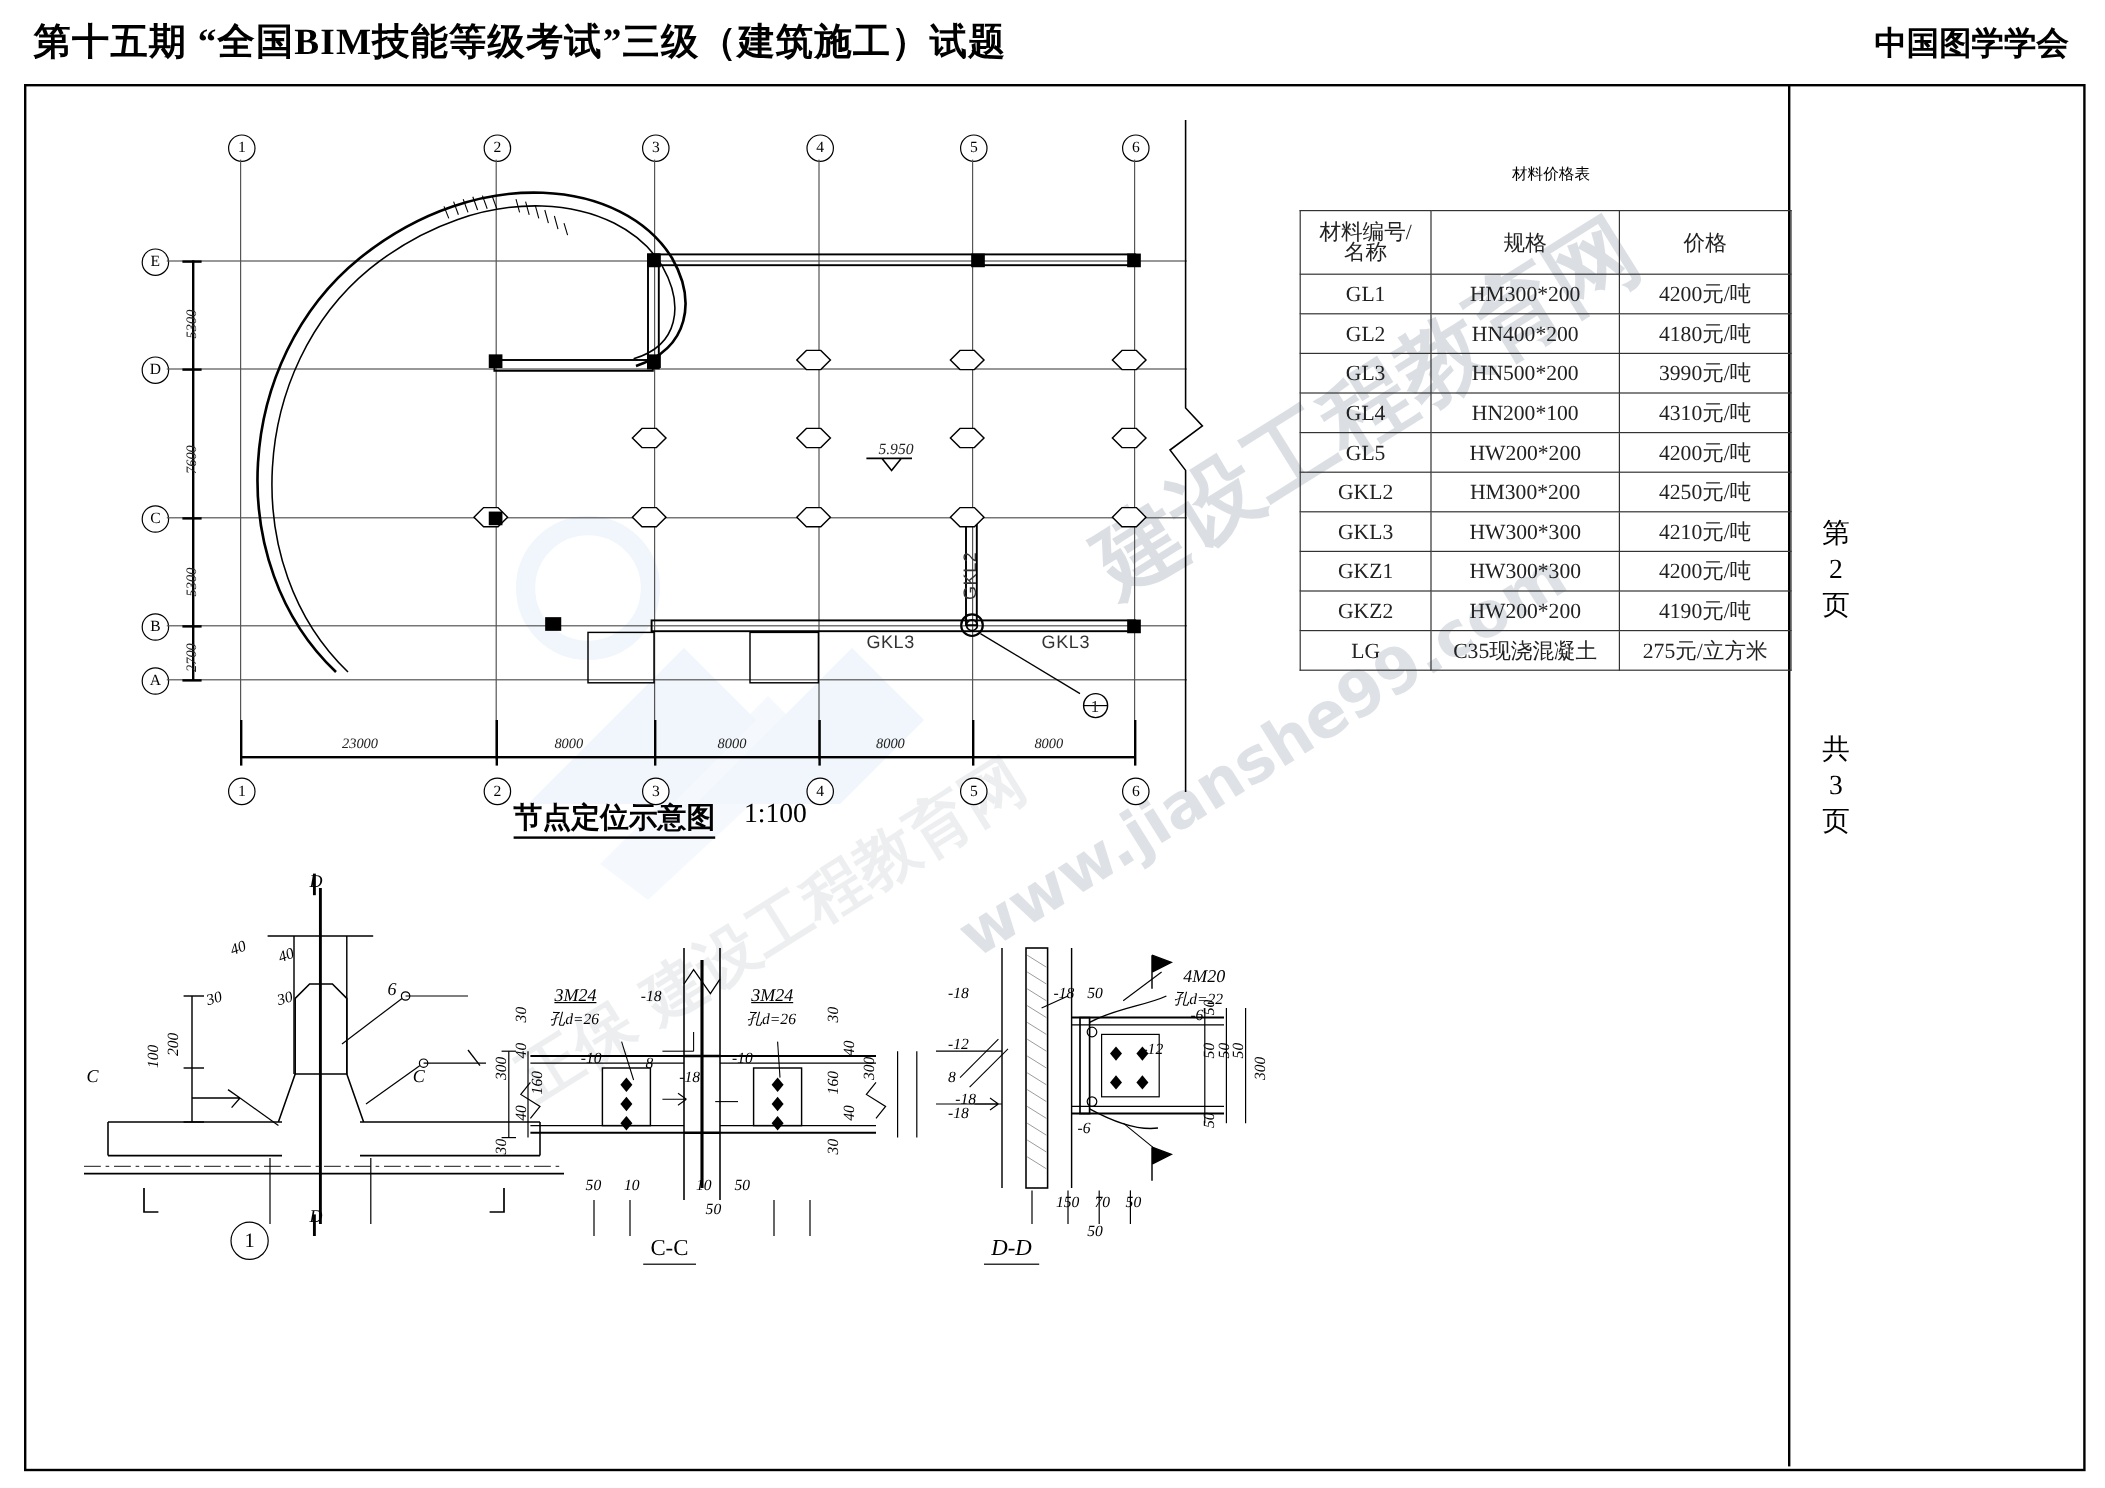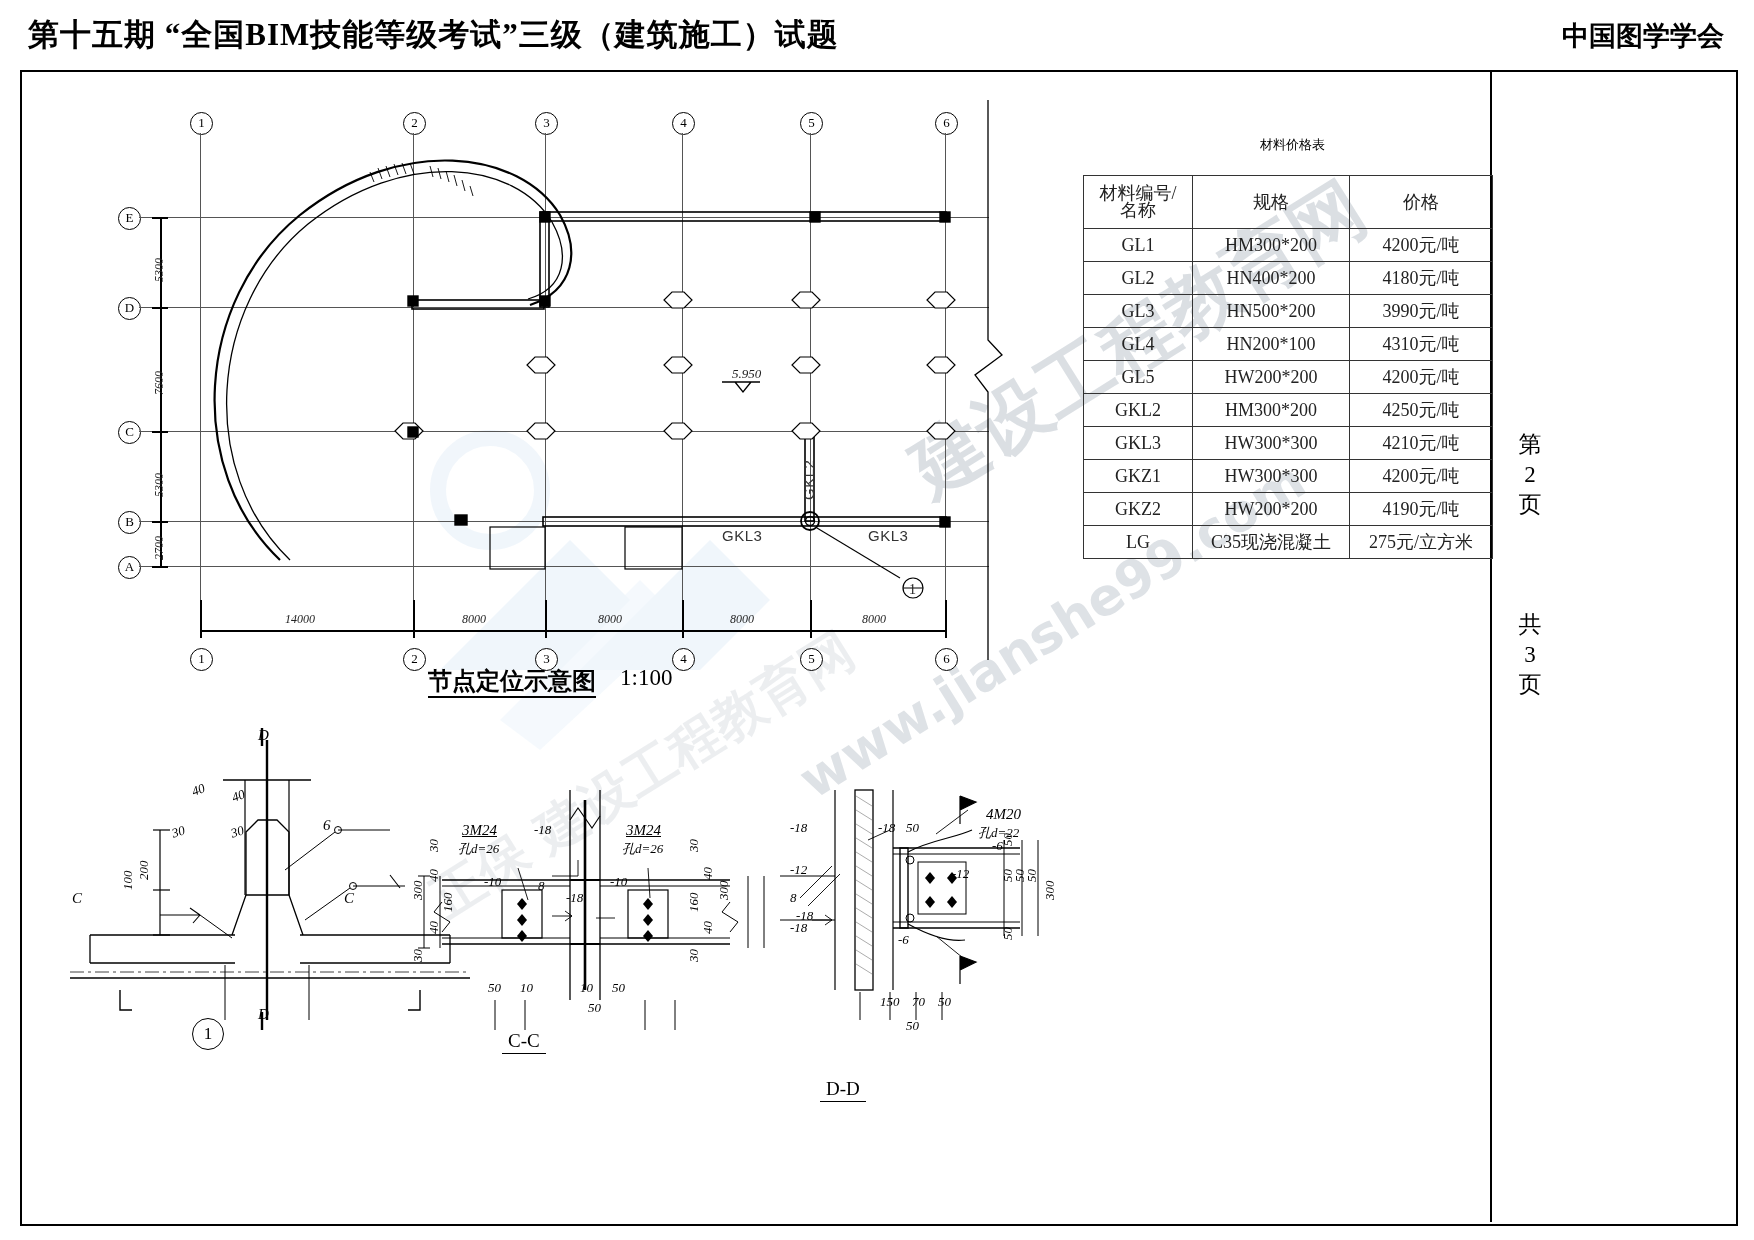--- a/index.html
+++ b/index.html
@@ -164,21 +164,21 @@
     <div class="dimtxt rot" style="left:152px;top:560px;">2700</div>
 
     <div class="ln h2" style="left:200px;top:630px;width:746px;"></div>
     <div class="ln v2" style="left:200px;top:600px;height:38px;"></div>
     <div class="ln v2" style="left:413px;top:600px;height:38px;"></div>
     <div class="ln v2" style="left:545px;top:600px;height:38px;"></div>
     <div class="ln v2" style="left:682px;top:600px;height:38px;"></div>
     <div class="ln v2" style="left:810px;top:600px;height:38px;"></div>
     <div class="ln v2" style="left:945px;top:600px;height:38px;"></div>
 
-    <div class="dimtxt" style="left:285px;top:612px;">14000</div>
+    <div class="dimtxt" style="left:285px;top:612px;">23000</div>
     <div class="dimtxt" style="left:462px;top:612px;">8000</div>
     <div class="dimtxt" style="left:598px;top:612px;">8000</div>
     <div class="dimtxt" style="left:730px;top:612px;">8000</div>
     <div class="dimtxt" style="left:862px;top:612px;">8000</div>
 
     <svg style="left:0;top:0;width:1050px;height:700px;">
 
       <path d="M 280 560 C 185 470 195 300 300 215 C 400 135 520 150 560 215
                C 580 250 575 290 530 305" fill="none" stroke="#000" stroke-width="2.2"></path>
       <path d="M 290 560 C 198 472 208 306 308 224 C 403 148 515 161 552 222
@@ -469,21 +469,21 @@
     <div class="dtxt r90" style="left:700px;top:934px;">40</div>
     <div class="dtxt r90" style="left:686px;top:962px;">30</div>
     <div class="dtxt r90" style="left:716px;top:900px;">300</div>
 
     <div class="dtxt" style="left:488px;top:980px;">50</div>
     <div class="dtxt" style="left:520px;top:980px;">10</div>
     <div class="dtxt" style="left:580px;top:980px;">10</div>
     <div class="dtxt" style="left:612px;top:980px;">50</div>
     <div class="dtxt" style="left:588px;top:1000px;">50</div>
 
-    <div class="detail-cap" style="left:502px;top:1030px;">
+    <div class="detail-cap" style="left:536px;top:1030px;">
       <span class="u">C-C</span>
     </div>
   </div>
 
   <div>
     <svg style="left:760px;top:780px;width:300px;height:270px;">
 
       <rect x="95" y="10" width="18" height="200" fill="none" stroke="#000" stroke-width="1.3"></rect>
       <g stroke="#888" stroke-width="0.7">
         <line x1="96" y1="16" x2="112" y2="26"></line>
@@ -566,18 +566,18 @@
     <div class="dtxt r90" style="left:1012px;top:882px;">50</div>
     <div class="dtxt r90" style="left:1024px;top:882px;">50</div>
     <div class="dtxt r90" style="left:1000px;top:940px;">50</div>
     <div class="dtxt r90" style="left:1042px;top:900px;">300</div>
 
     <div class="dtxt" style="left:880px;top:994px;">150</div>
     <div class="dtxt" style="left:912px;top:994px;">70</div>
     <div class="dtxt" style="left:938px;top:994px;">50</div>
     <div class="dtxt" style="left:906px;top:1018px;">50</div>
 
-    <div class="detail-cap" style="left:820px;top:1078px;">
+    <div class="detail-cap" style="left:820px;top:1030px;font-style:italic;">
       <span class="u">D-D</span>
     </div>
   </div>
 
 </div>
 
 </body></html>

